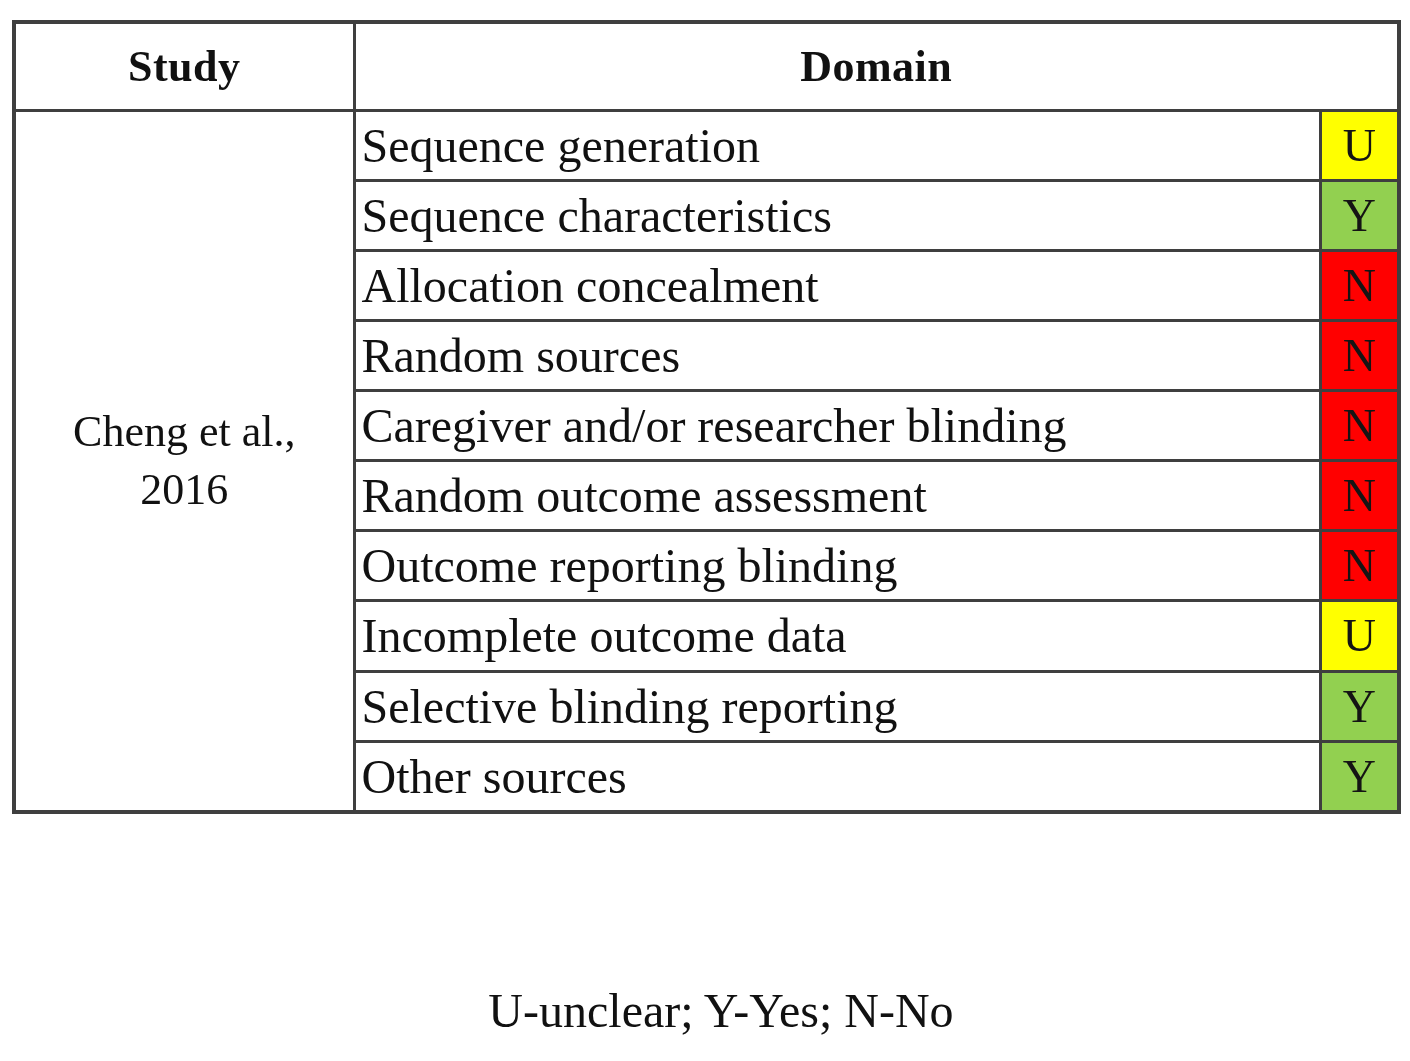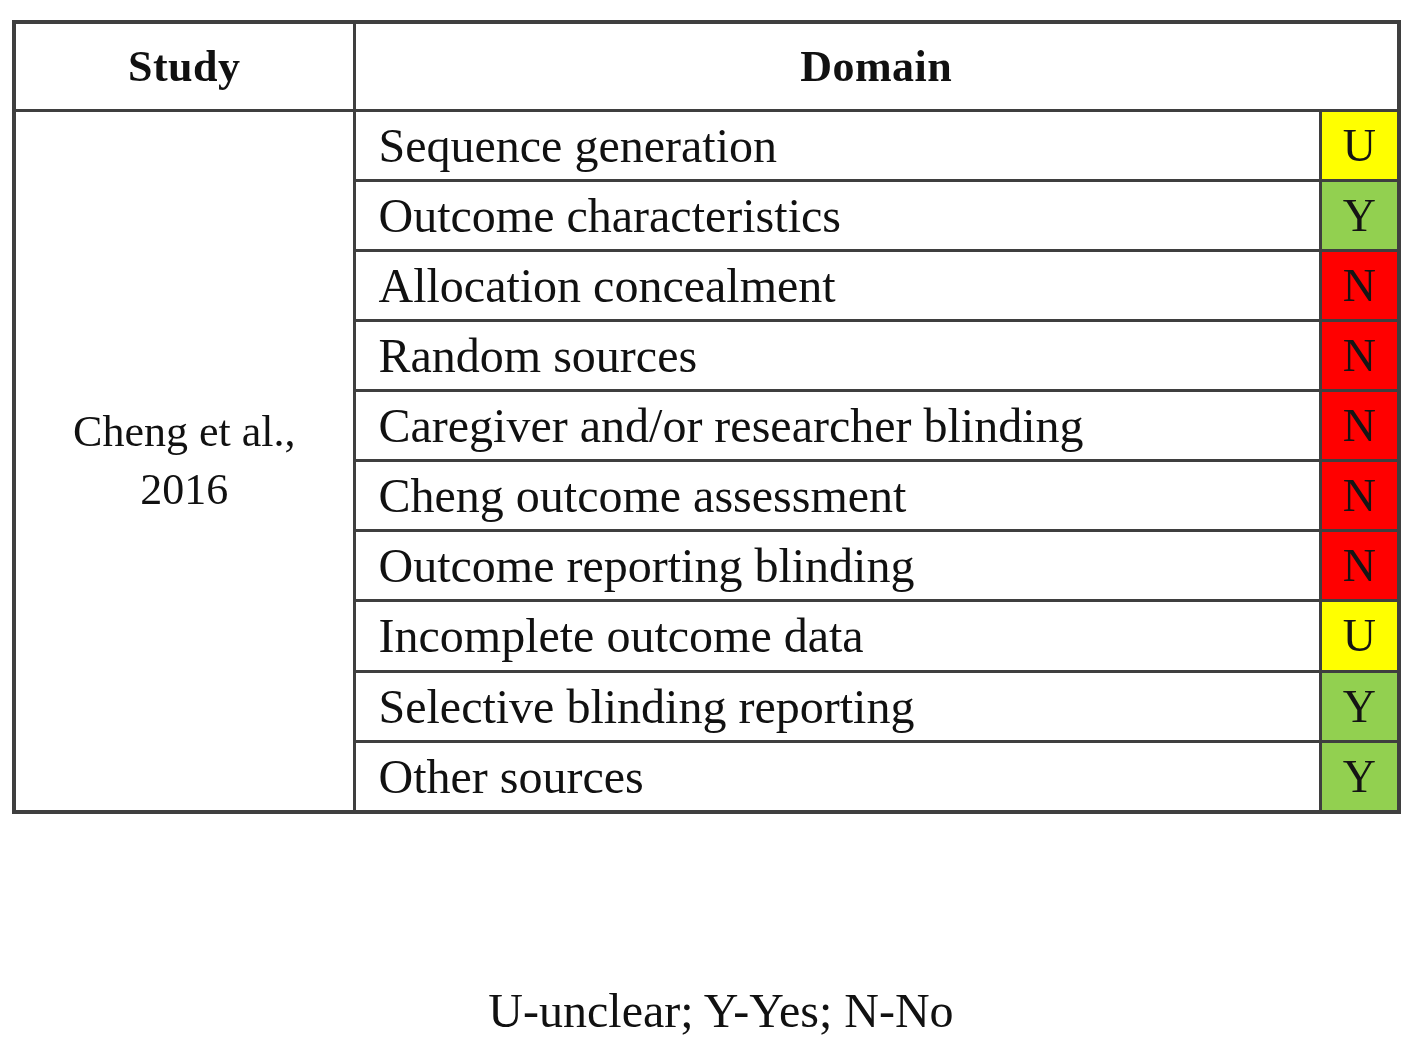--- a/index.html
+++ b/index.html
@@ -47,21 +47,21 @@
     line-height: 1.32;
   }
   .study-name {
     display: inline-block;
     max-width: 285px;
   }
   .domain-cell {
     font-size: 48px;
     text-align: left;
     vertical-align: middle;
-    padding: 0 0 0 23px;
+    padding: 0 0 0 6px;
     white-space: nowrap;
   }
   .rating-cell {
     font-size: 46px;
     text-align: center;
     vertical-align: middle;
     color: #141414;
   }
   .legend {
     position: absolute;
@@ -87,37 +87,37 @@
       <th colspan="2">Domain</th>
     </tr>
   </thead>
   <tbody>
       <tr>
         <td rowspan="10" class="study-cell"><span class="study-name">Cheng et al., 2016</span></td>
         <td class="domain-cell">Sequence generation</td>
         <td class="rating-cell" style="background-color: rgb(255, 255, 0);">U</td>
       </tr>
       <tr>
-        <td class="domain-cell">Outcome characteristics</td>
+        <td class="domain-cell">Sequence characteristics</td>
         <td class="rating-cell" style="background-color: rgb(146, 208, 80);">Y</td>
       </tr>
       <tr>
         <td class="domain-cell">Allocation concealment</td>
         <td class="rating-cell" style="background-color: rgb(255, 0, 0);">N</td>
       </tr>
       <tr>
         <td class="domain-cell">Random sources</td>
         <td class="rating-cell" style="background-color: rgb(255, 0, 0);">N</td>
       </tr>
       <tr>
         <td class="domain-cell">Caregiver and/or researcher blinding</td>
         <td class="rating-cell" style="background-color: rgb(255, 0, 0);">N</td>
       </tr>
       <tr>
-        <td class="domain-cell">Cheng outcome assessment</td>
+        <td class="domain-cell">Random outcome assessment</td>
         <td class="rating-cell" style="background-color: rgb(255, 0, 0);">N</td>
       </tr>
       <tr>
         <td class="domain-cell">Outcome reporting blinding</td>
         <td class="rating-cell" style="background-color: rgb(255, 0, 0);">N</td>
       </tr>
       <tr>
         <td class="domain-cell">Incomplete outcome data</td>
         <td class="rating-cell" style="background-color: rgb(255, 255, 0);">U</td>
       </tr>

